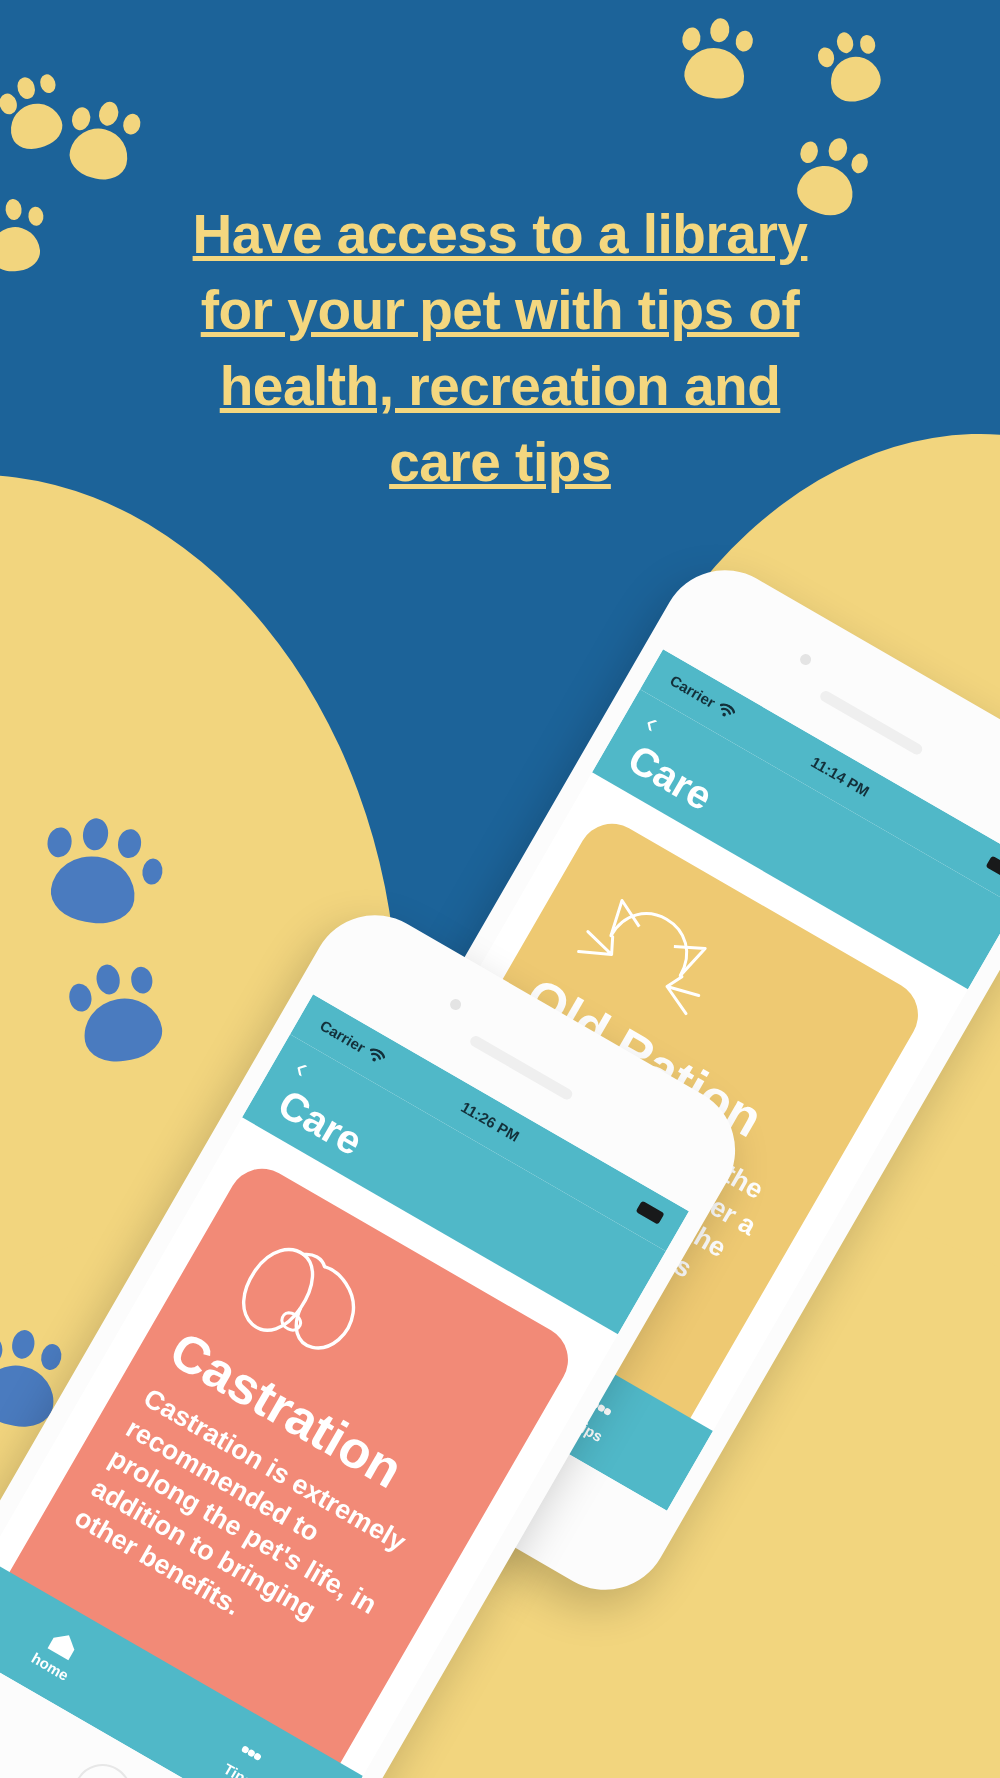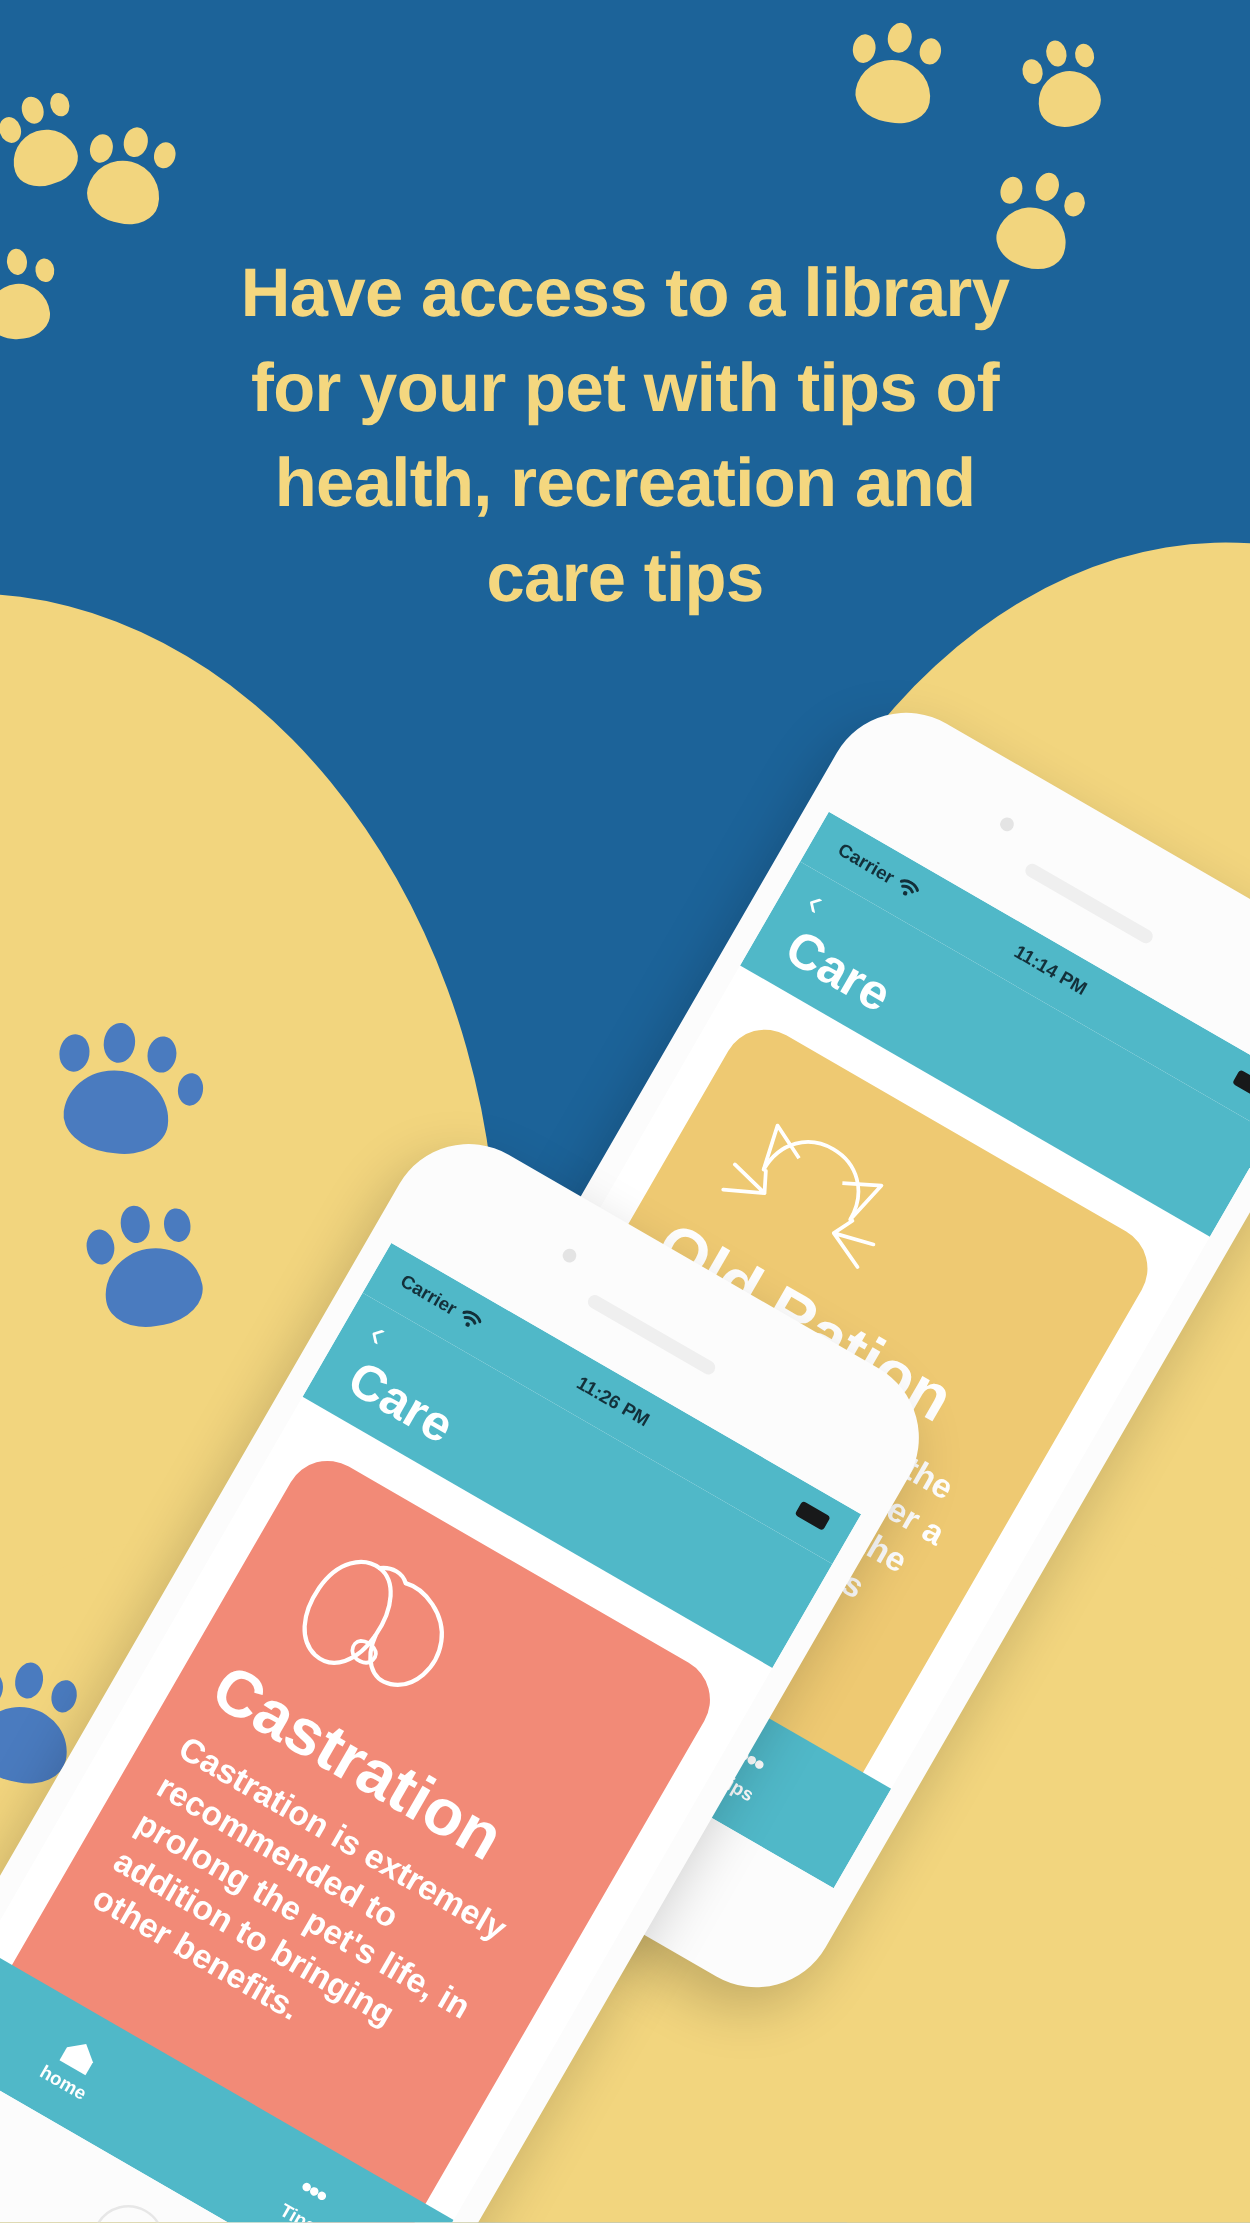--- a/index.html
+++ b/index.html
@@ -53,20 +53,21 @@
     position:absolute;
     left:50%; transform:translateX(-50%);
     top:196px;
     width:620px;
     text-align:center;
     color:#f4d77f;
     font-size:55px;
     line-height:76px;
     font-weight:700;
     letter-spacing:-0.5px;
+    text-decoration:underline;
   }
 
   
   .phone {
     position:absolute;
     background:#fcfcfc;
     border-radius:64px;
     box-shadow:0 18px 46px rgba(0,0,0,0.20);
     overflow:hidden;
   }

